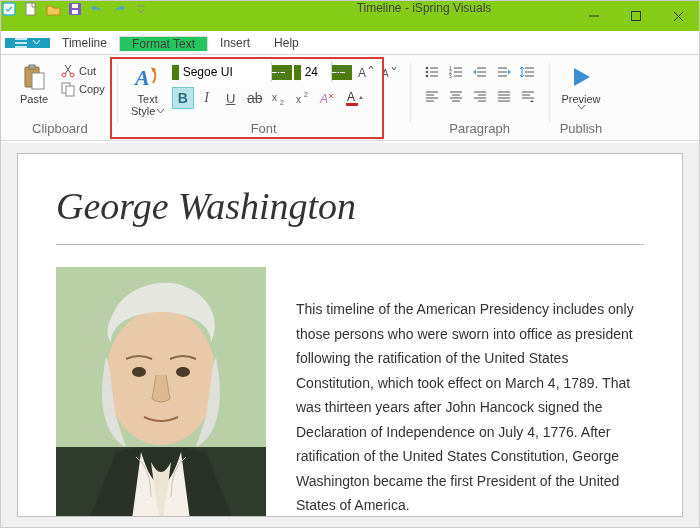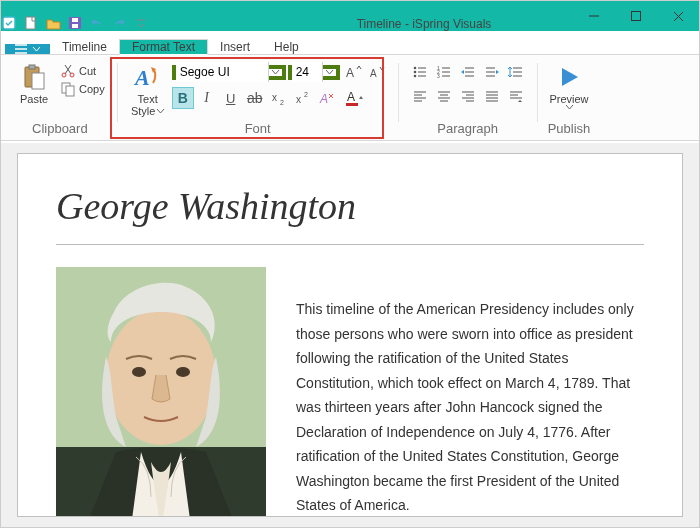--- a/index.html
+++ b/index.html
@@ -1,38 +1,38 @@
 <!DOCTYPE html>
 <html><head>
 <meta charset="utf-8">
 <style>
 *{box-sizing:border-box;margin:0;padding:0}
 body{font-family:"Segoe UI",Arial,sans-serif;font-size:12px;background:#fff;width:700px;height:528px;overflow:hidden;border:1px solid #ccc;position:relative}
-.titlebar{height:30px;display:flex;align-items:flex-end;padding:0 0;background:#14b8a6;position:relative}
+.titlebar{height:30px;display:flex;align-items:flex-start;padding:0 0;background:#84cc16;position:relative}
 .qat{display:flex;align-items:center;gap:6px}
 .qat .ic{width:16px;height:16px;display:flex;align-items:center;justify-content:center}
 .title{flex:1;text-align:center;font-size:12px;color:#444}
 .winbtns{display:flex;gap:12px;position:absolute;right:6px;top:0;height:30px;align-items:center}
 .winbtn{width:30px;height:22px;display:flex;align-items:center;justify-content:center;color:#333}
-.tabs{height:24px;display:flex;align-items:flex-end;border-bottom:1px solid #d7d7d7;background:#fff}
+.tabs{height:24px;display:flex;align-items:center;border-bottom:1px solid #d7d7d7;background:#fff}
 .tab{padding:0 12px;display:flex;align-items:center;font-size:12px;color:#3e3e3e;cursor:pointer}
 .tab.file{background:#1e9fbf;color:#fff;padding:0 10px;margin-left:4px;display:flex;gap:6px;align-items:center}
-.tab.active{background:#14b8a6;border:1px solid #d7d7d7;border-bottom:1px solid #fff;position:relative;top:1px}
+.tab.active{background:#22c55e;border:1px solid #d7d7d7;border-bottom:1px solid #fff;position:relative;top:1px}
 .ribbon{height:86px;display:flex;padding:4px 6px 0 6px;border-bottom:1px solid #d7d7d7;background:#fcfcfc;gap:4px}
 .group{display:flex;flex-direction:column;align-items:center;padding:2px 6px;position:relative}
 .group-body{display:flex;align-items:flex-start;gap:4px;flex:1}
 .group-label{font-size:13px;color:#6f6f6f;padding-bottom:2px}
 .sep{width:1px;background:#e3e3e3;margin:4px 0 18px 0}
 .bigbtn{display:flex;flex-direction:column;align-items:center;justify-content:flex-start;width:42px;padding-top:2px;font-size:11px;color:#3e3e3e}
 .bigbtn .bigic{width:28px;height:28px;display:flex;align-items:center;justify-content:center;margin-bottom:2px}
 .clip-side{display:flex;flex-direction:column;gap:2px;margin-top:2px}
 .smallbtn{display:flex;align-items:center;gap:4px;font-size:11px;color:#3e3e3e;padding:1px 2px}
 .fontbox{display:flex;flex-direction:column;gap:4px}
 .fontrow{display:flex;align-items:center;gap:2px}
-.combo{display:flex;align-items:center;border:4px solid #4d7c0f;height:15px;background:#fff}
+.combo{display:flex;align-items:center;border:7px solid #4d7c0f;height:15px;background:#fff}
 .combo input{border:none;outline:none;padding:0 4px;font-size:12px;height:20px}
 .combo .dd{width:14px;height:20px;display:flex;align-items:center;justify-content:center;border-left:1px solid #d0d0d0;color:#777}
 .icbtn{width:22px;height:22px;display:flex;align-items:center;justify-content:center;color:#555;font-size:12px}
 .icbtn.active{background:#b9e5ea;border:1px solid #6fc9d4}
 .paragrid{display:grid;grid-template-columns:repeat(5,22px);grid-template-rows:22px 22px;gap:2px}
 .highlight-box{position:absolute;border:2px solid #d83b30;pointer-events:none;left:109px;top:56px;width:274px;height:82px}
 .canvas{position:absolute;top:142px;left:0;right:0;bottom:0;background:#f0f0f0;overflow:hidden;padding:10px 16px}
 .page{background:#fff;border:1px solid #c0c0c0;height:100%;padding:30px 38px;overflow:hidden}
 .doc-title{font-family:"Edwardian Script ITC","Brush Script MT",cursive;font-style:italic;font-size:38px;color:#333;margin-bottom:16px}
 .doc-hr{border:none;border-top:1px solid #bbb;margin-bottom:22px}

